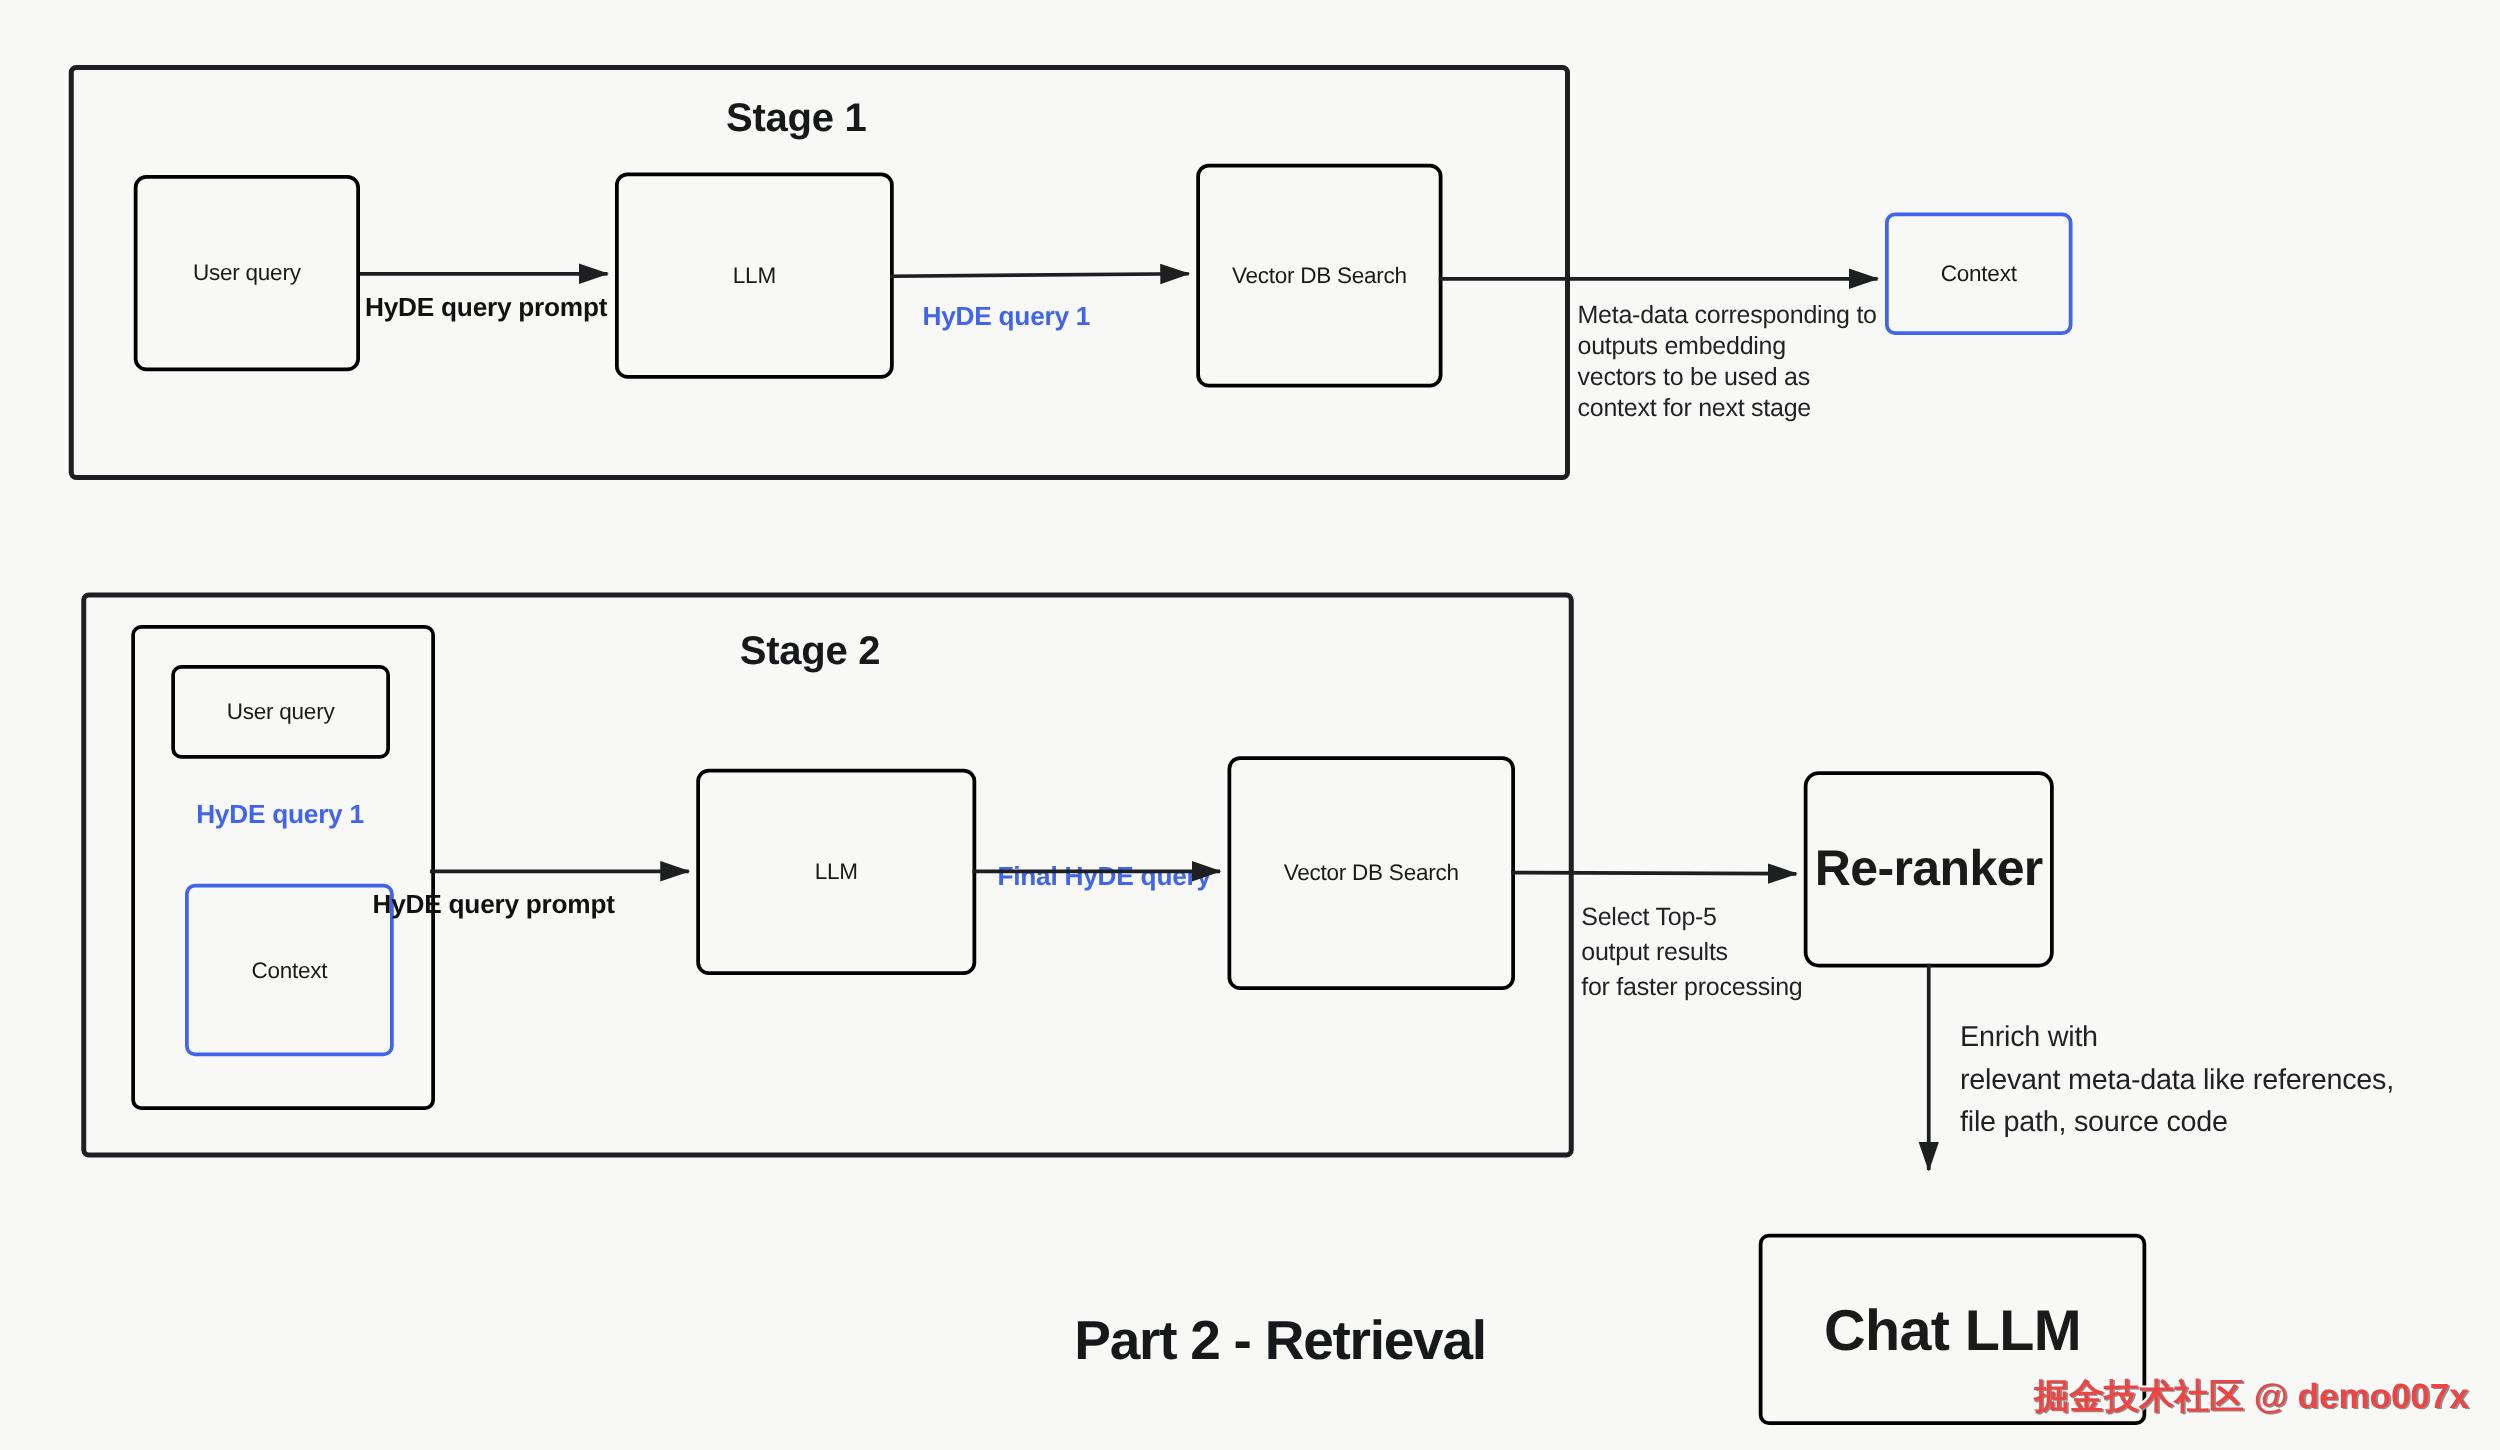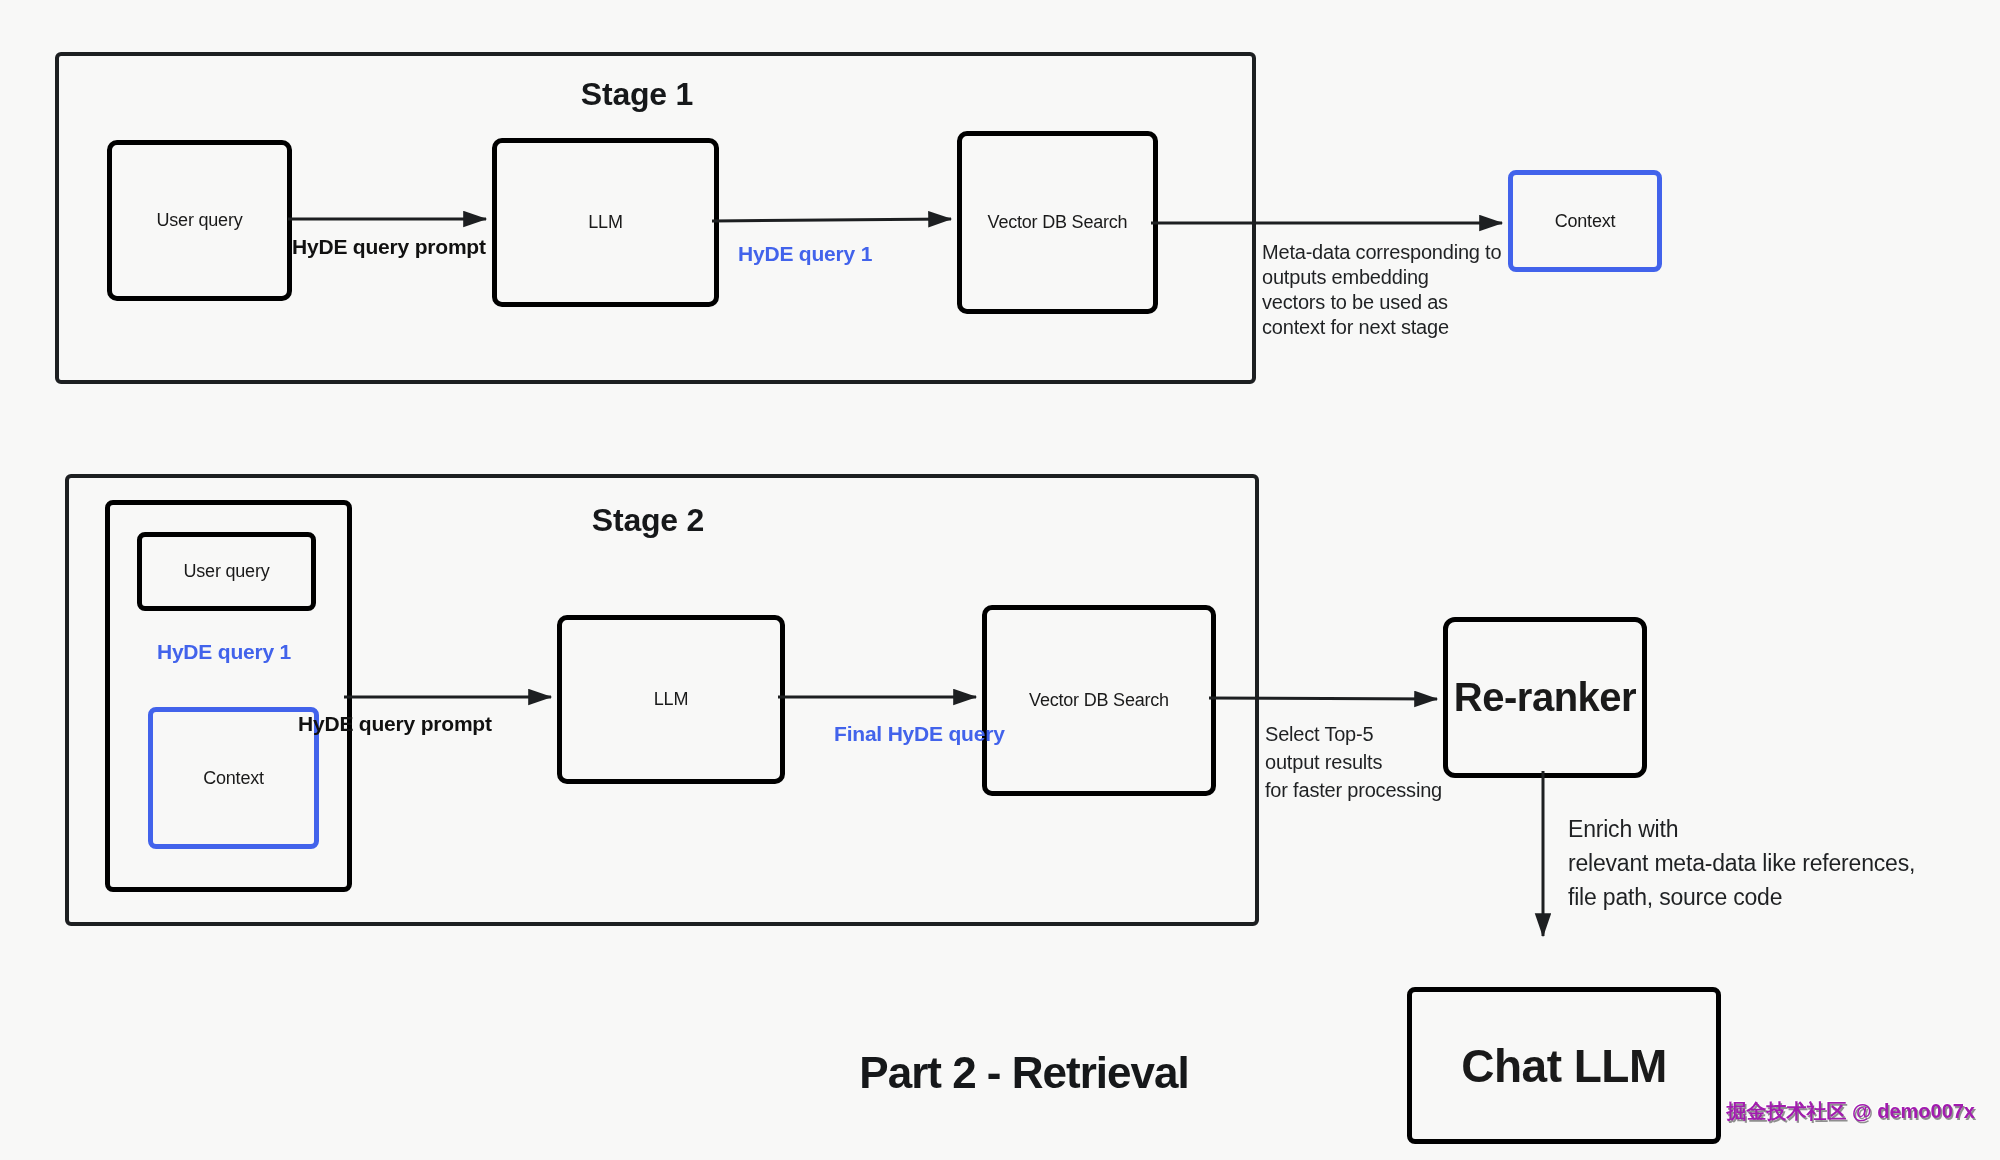--- a/index.html
+++ b/index.html
@@ -5,21 +5,21 @@
   html,body{margin:0;padding:0;background:#e9e9e9;}
   .canvas{
     position:relative;width:2000px;height:1160px;background:#f8f8f7;
     font-family:"Liberation Sans","DejaVu Sans",sans-serif;color:#1a1a1a;
     overflow:hidden;letter-spacing:-0.2px;
   }
   .frame{
     position:absolute;border:4px solid #1d1f21;border-radius:6px;background:transparent;
   }
   .node{
-    position:absolute;border:5px solid #000000;border-radius:10px;background:transparent;
+    position:absolute;border:3px solid #000000;border-radius:10px;background:transparent;
     display:flex;align-items:center;justify-content:center;
     font-size:18px;font-weight:500;color:#1a1a1a;text-align:center;
   }
   .node.blue{border-color:#4263eb;border-radius:8px;}
   .stage-title{
     position:absolute;font-size:32px;font-weight:700;color:#16181a;white-space:nowrap;
     transform:translateX(-50%);
   }
   .edge-label{
     position:absolute;font-size:21px;font-weight:600;color:#111;white-space:nowrap;
@@ -31,22 +31,22 @@
   }
   .note.select{line-height:28px;}
   .note.enrich{font-size:23px;line-height:34px;}
   .big-node-text{font-size:40px;font-weight:600;letter-spacing:-0.5px;}
   .chat-node-text{font-size:46px;font-weight:700;letter-spacing:-0.5px;}
   .main-title{
     position:absolute;left:1024px;top:1048px;transform:translateX(-50%);
     font-size:44px;font-weight:700;color:#16181a;white-space:nowrap;letter-spacing:-1px;
   }
   .watermark{
-    position:absolute;right:25px;top:1098px;font-size:20px;font-weight:700;white-space:nowrap;
-    color:#a21caf;text-shadow:1.5px 1.5px 0 #8f8f8f,-1px -1px 0 #ffffff;
+    position:absolute;right:25px;top:1098px;font-size:28px;font-weight:700;white-space:nowrap;
+    color:#ef4444;text-shadow:1.5px 1.5px 0 #8f8f8f,-1px -1px 0 #ffffff;
     letter-spacing:0;
   }
   svg.wires{position:absolute;left:0;top:0;pointer-events:none;}
 </style>
 </head>
 <body>
 
 <div class="canvas">
 
   <div class="frame" style="left:55px;top:52px;width:1193px;height:324px;"></div>
@@ -95,21 +95,21 @@
   <div class="node" style="left:557px;top:615px;width:218px;height:159px;">
     <span>LLM</span>
   </div>
 
   <div class="node" style="left:982px;top:605px;width:224px;height:181px;">
     <span>Vector DB Search</span>
   </div>
 
   <div class="edge-label" style="left:298px;top:712px;">HyDE query prompt</div>
 
-  <div class="edge-label blue" style="left:798px;top:722px;margin-left:36px;">Final HyDE query</div>
+  <div class="edge-label blue" style="left:798px;top:690px;">Final HyDE query</div>
 
   <div class="note select" style="left:1265px;top:720px;width:230px;">Select Top-5
 output results
 for faster processing</div>
 
   <div class="node" style="left:1443px;top:617px;width:194px;height:151px;border-radius:12px;">
     <span class="big-node-text">Re-ranker</span>
   </div>
 
   <div class="note enrich" style="left:1568px;top:812px;width:420px;">Enrich with

